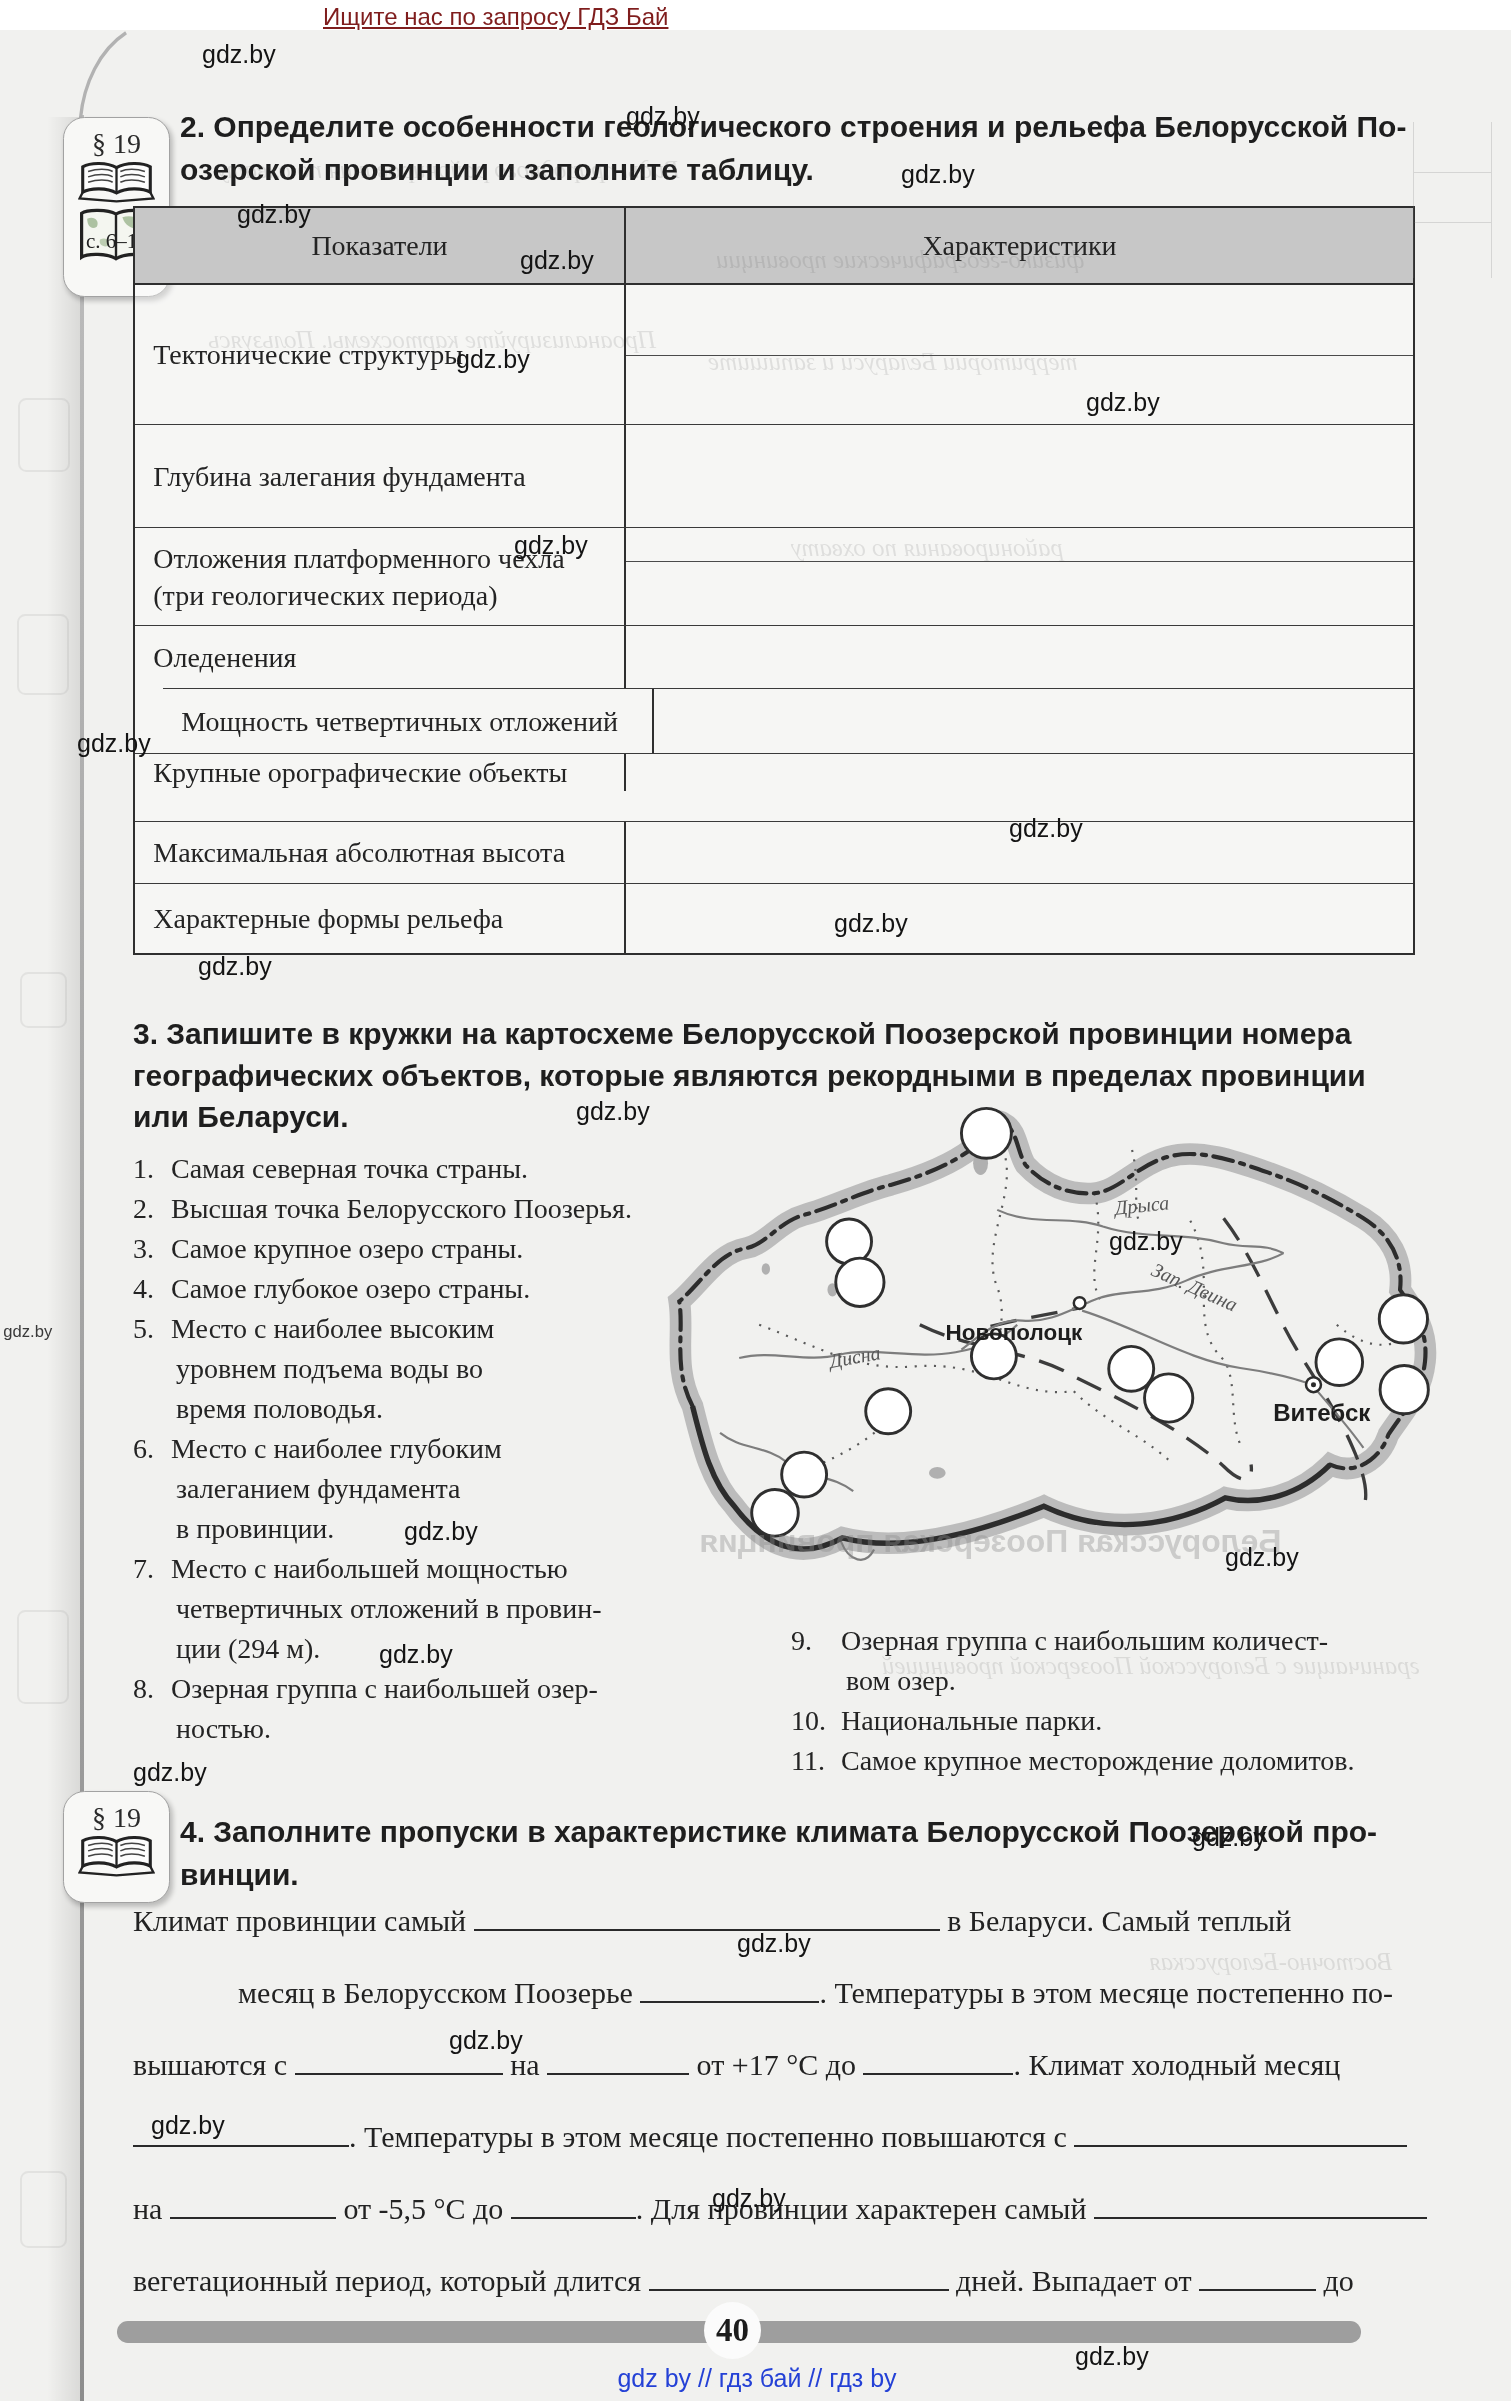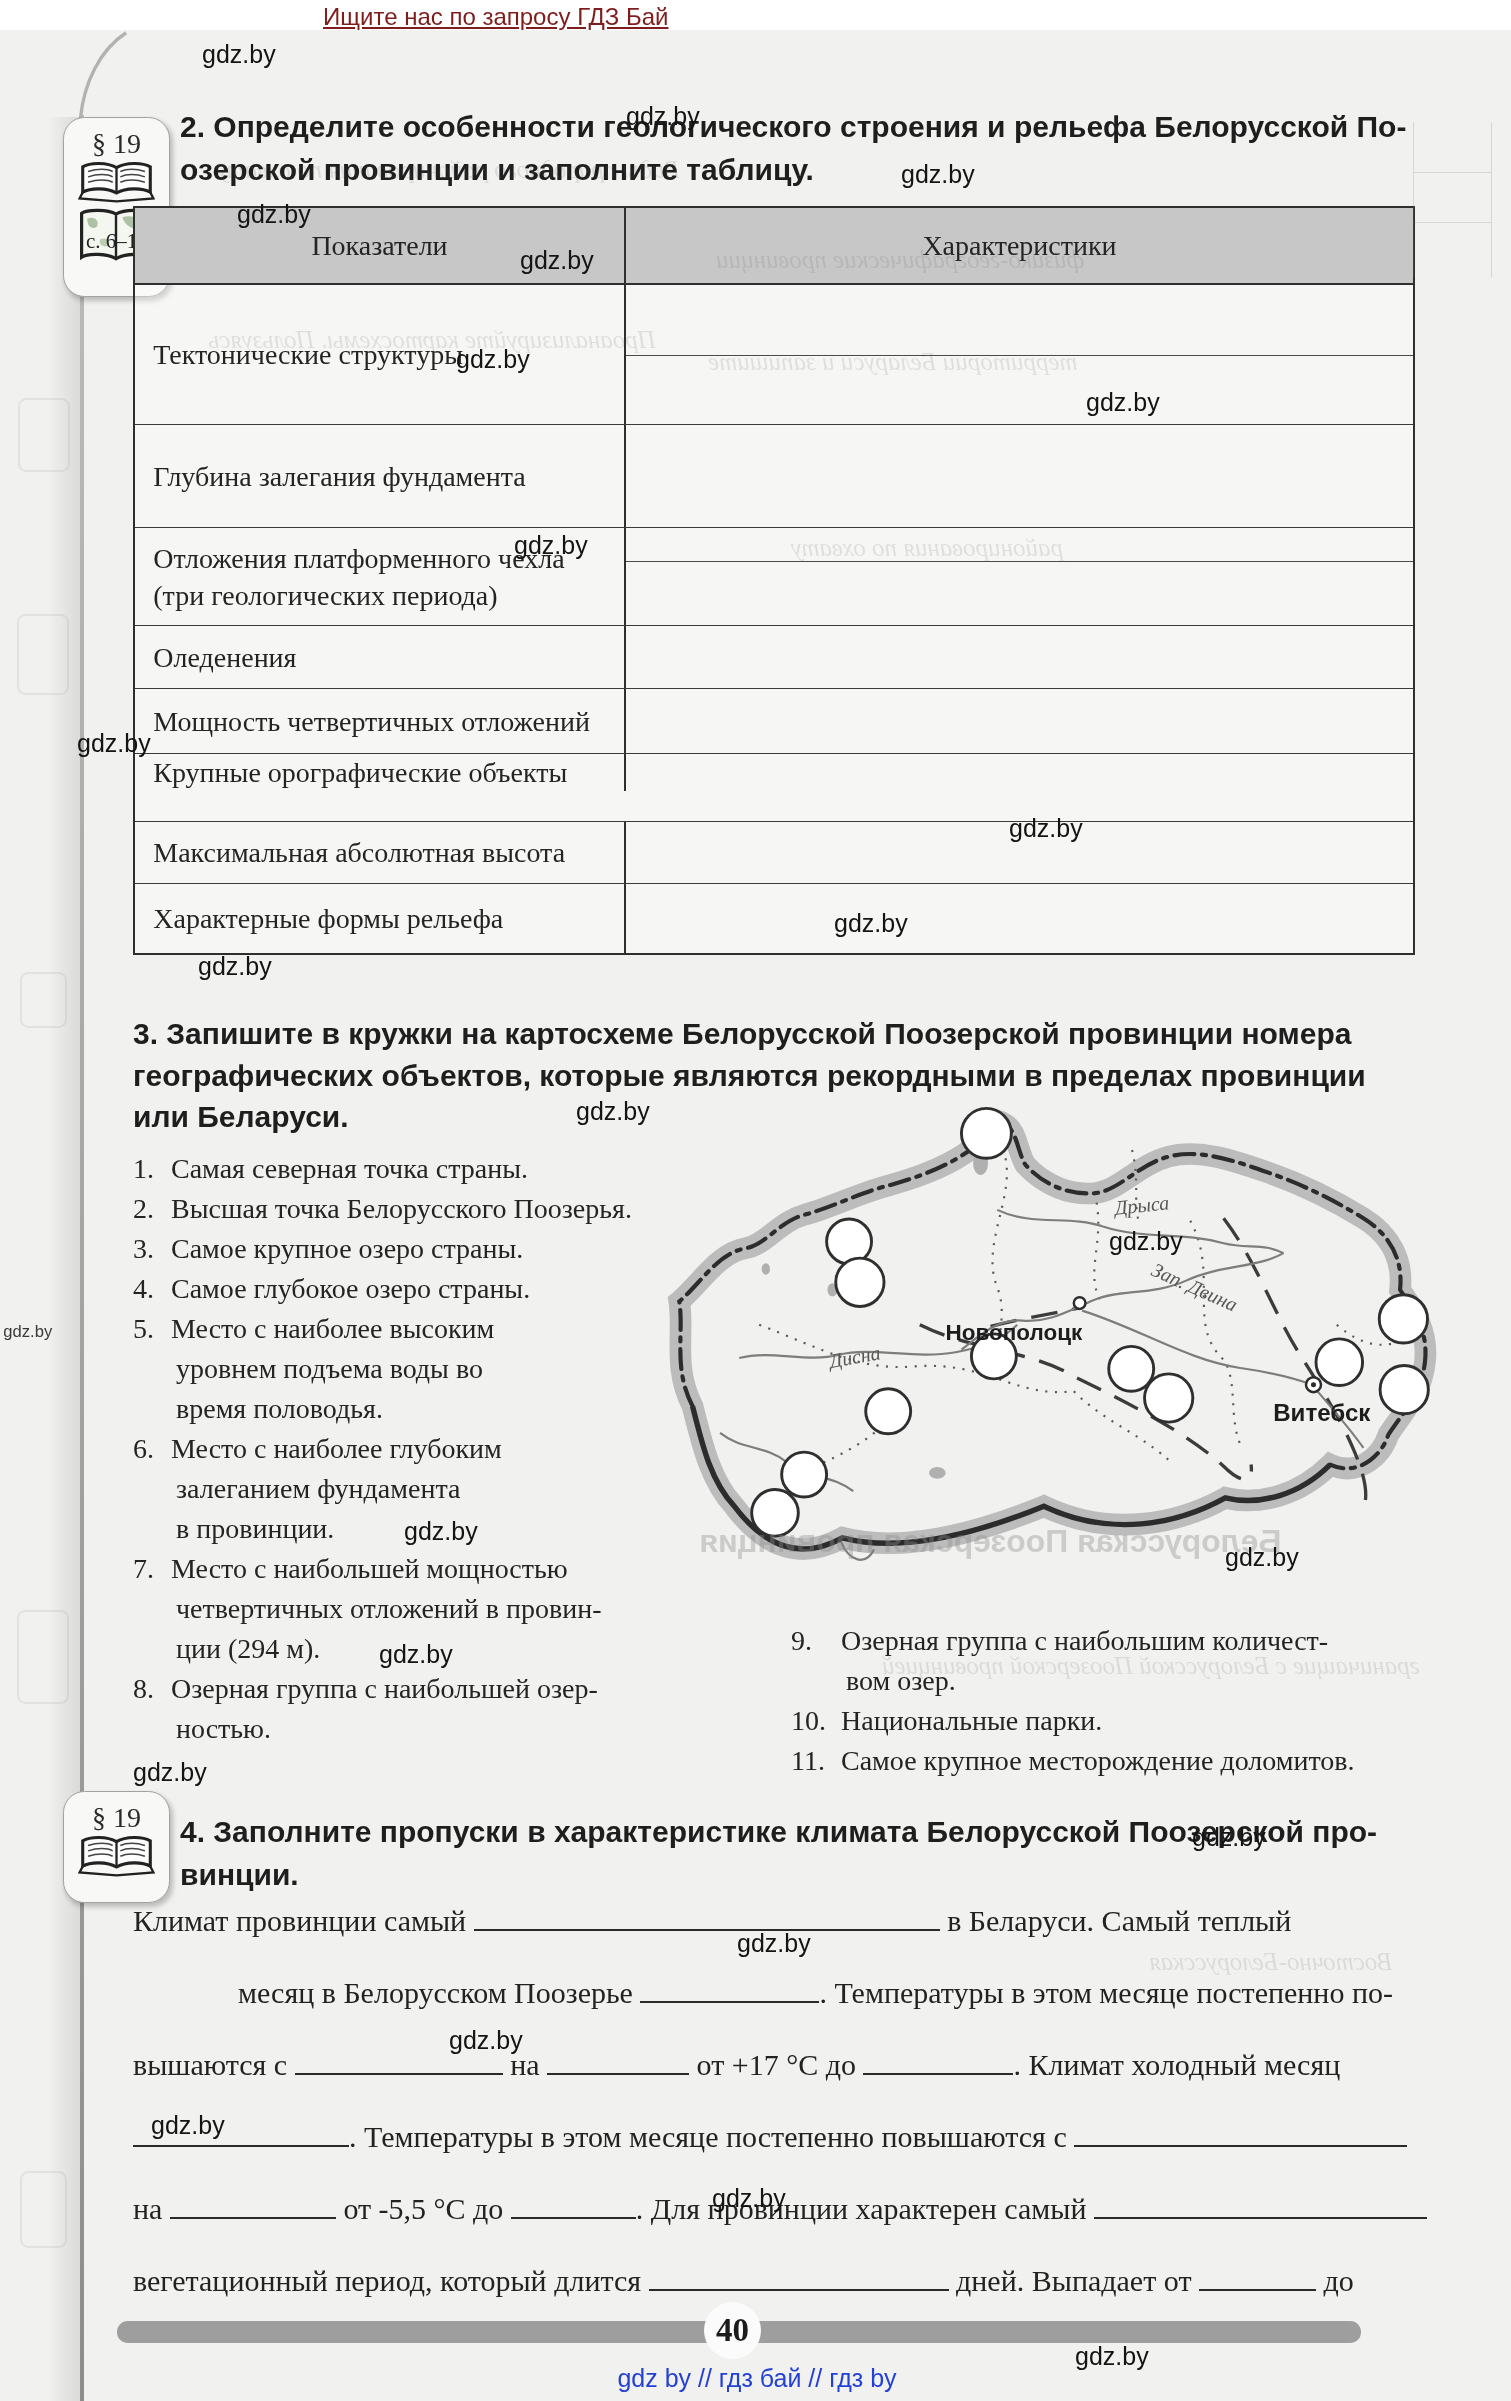--- a/index.html
+++ b/index.html
@@ -131,21 +131,21 @@
           <div class="tcell2">
             <div class="subline" style="top: 33px;"></div>
           </div>
         </div>
         <div class="trow" style="height: 62px;">
           <div class="tcell1">
             <div>Оледенения</div>
           </div>
           <div class="tcell2"></div>
         </div>
-        <div class="trow" style="height: 64px;">
+        <div class="trow" style="height: 64px; margin-left: 28px;">
           <div class="tcell1">
             <div>Мощность четвертичных отложений</div>
           </div>
           <div class="tcell2"></div>
         </div>
         <div class="trow" style="height: 67px; flex-direction: column;">
           <div class="tcell1">
             <div>Крупные орографические объекты</div>
           </div>
           <div class="tcell2"></div>

